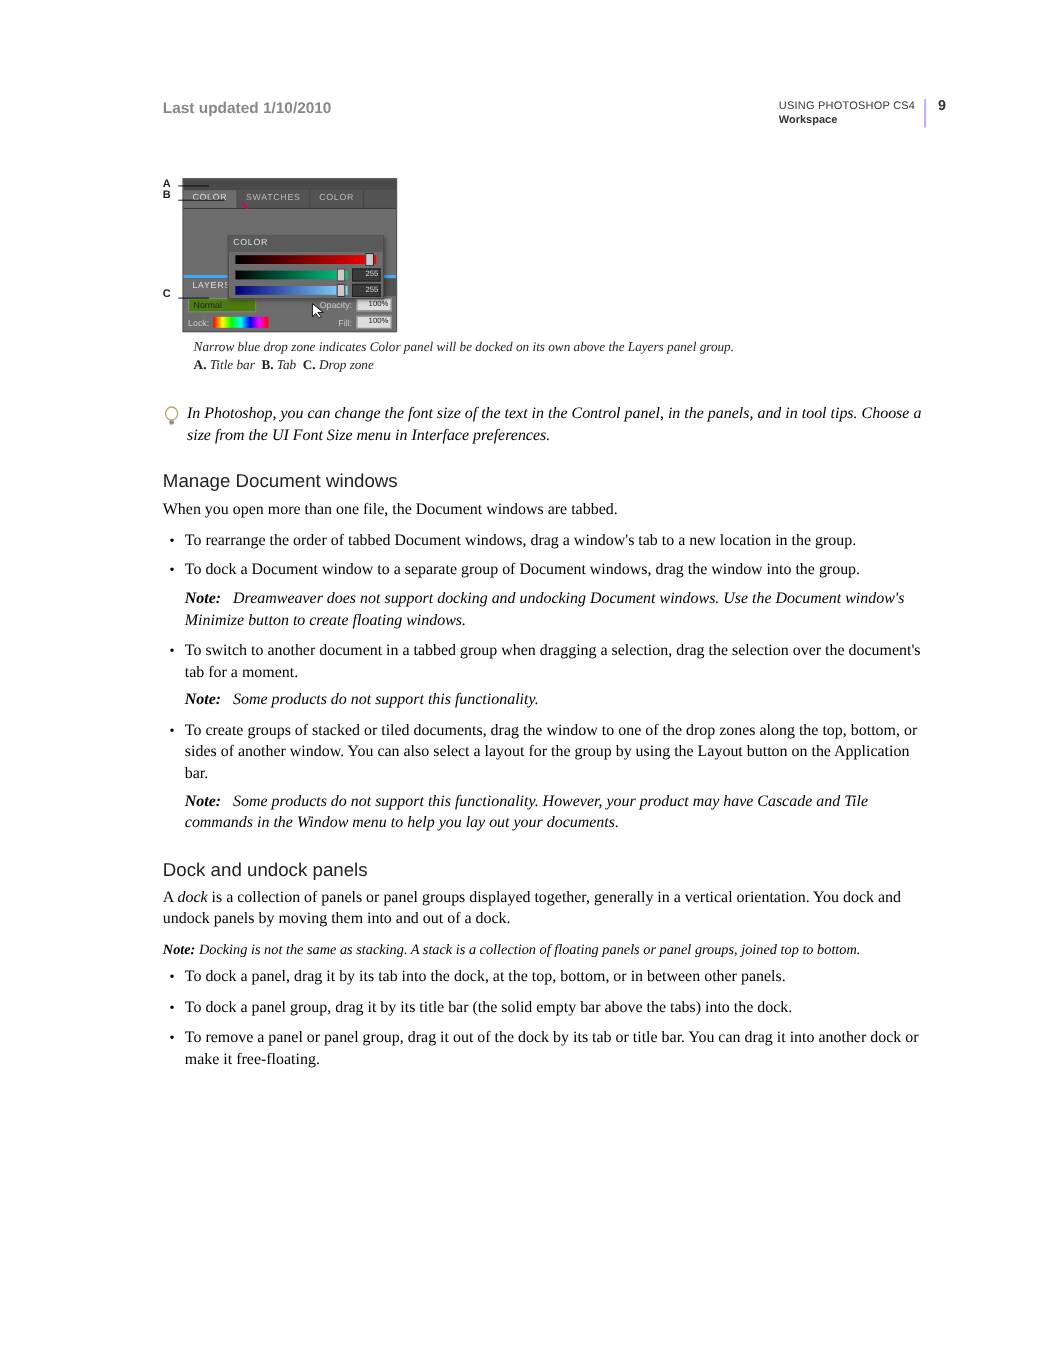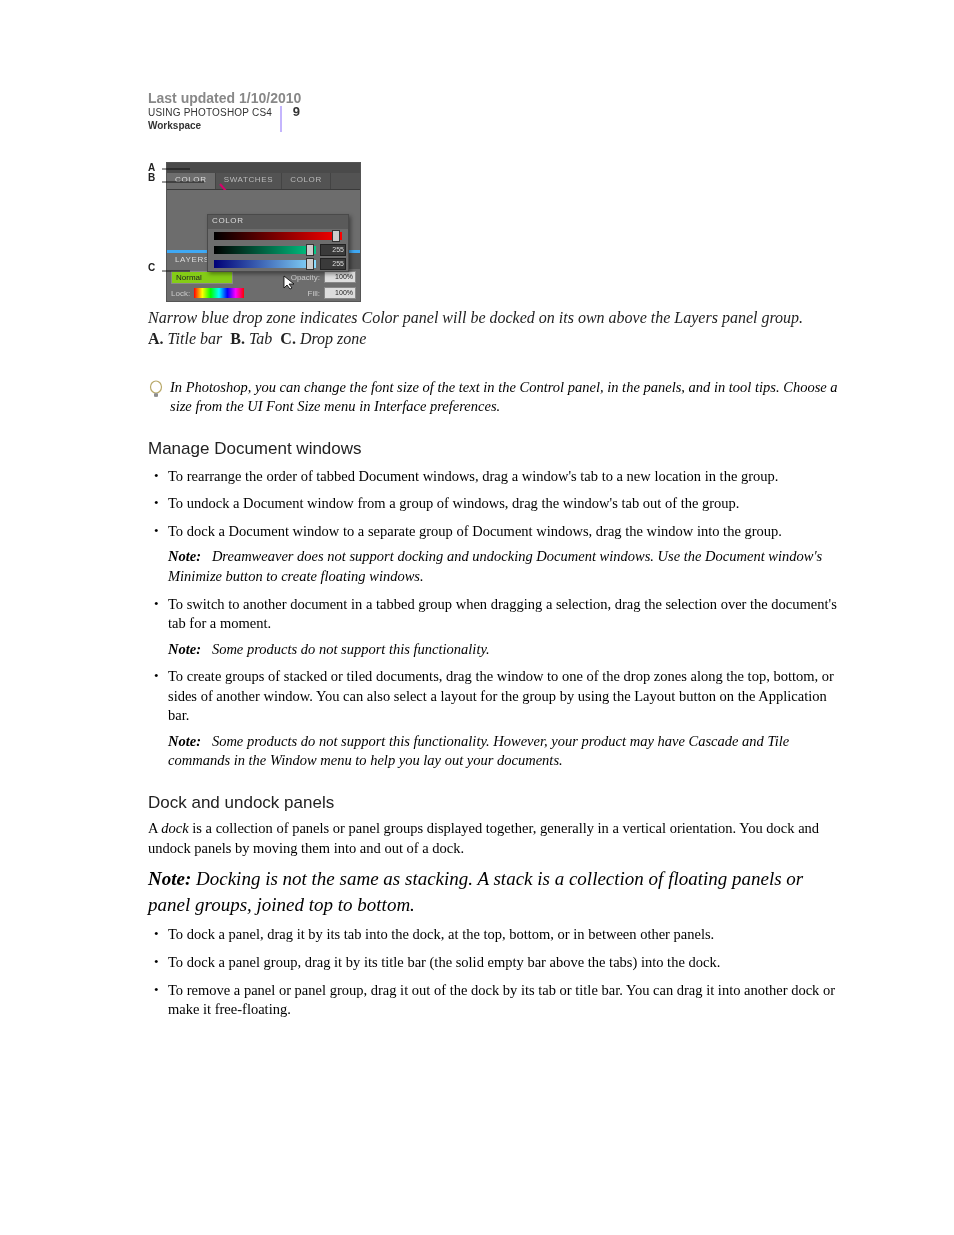--- a/index.html
+++ b/index.html
@@ -17,21 +17,20 @@
     padding: 90px 112px 40px 148px;
   }
   .header-bar {
     position: absolute;
     top: 90px;
     left: 148px;
     right: 112px;
     display: flex;
     justify-content: space-between;
     align-items: flex-start;
-    flex-direction: column;
   }
   .header-left {
     font-family: "Myriad Pro", "Segoe UI", Arial, sans-serif;
     font-weight: 700;
     font-size: 14px;
     color: #888;
   }
   .header-right {
     text-align: left;
     font-family: "Myriad Pro", "Segoe UI", Arial, sans-serif;
@@ -158,43 +157,44 @@
   .ps-row {
     display: flex;
     align-items: center;
     height: 16px;
     padding: 0 4px;
     font-size: 8px;
     color: #ccc;
     gap: 4px;
   }
   .ps-select {
-    background: #84cc16; color: #222; font-size: 8px;
+    background: #4d7c0f; color: #222; font-size: 8px;
     padding: 0 4px; border: 1px solid #888; height: 11px; line-height: 11px;
     width: 52px;
   }
   .ps-field {
     background: #ddd; color: #222; font-size: 7px;
     padding: 0 2px; border: 1px solid #888; height: 10px; line-height: 10px;
     min-width: 26px; text-align: right;
   }
   .ps-hue {
     height: 10px;
     background: linear-gradient(to right,#f00,#ff0,#0f0,#0ff,#00f,#f0f,#f00);
   }
   .arrow {
     position: absolute;
     pointer-events: none;
   }
   .caption {
     font-style: italic;
-    font-size: 16px;
+    font-size: 12px;
     color: #222;
     margin-top: 6px;
     line-height: 1.3;
+    margin-left: 28px;
   }
   .caption .leg { font-style: italic; }
   .caption .key { font-weight: 700; font-style: normal; }
   .tip-row {
     display: flex;
     align-items: flex-start;
     margin: 28px 0 18px 0;
     gap: 6px;
   }
   .tip-icon {
@@ -237,21 +237,21 @@
     top: 0;
     font-size: 13px;
   }
   .note {
     margin: 6px 0 4px 20px;
     font-size: 14.5px;
     line-height: 1.35;
   }
   .note-inline {
     margin: 8px 0;
-    font-size: 19px;
+    font-size: 13px;
     line-height: 1.35;
   }
   .note-label {
     font-weight: 700;
     font-style: italic;
   }
   .note-body {
     font-style: italic;
   }
   em.term { font-style: italic; }
@@ -359,23 +359,23 @@
         <svg class="bulb" viewBox="0 0 16 20">
           <ellipse cx="8" cy="7" rx="5.5" ry="6" fill="none" stroke="#b9a96a" stroke-width="1.2"></ellipse>
           <rect x="6" y="13" width="4" height="4" fill="#999" rx="1"></rect>
           <line x1="6" y1="15" x2="10" y2="15" stroke="#777" stroke-width="0.6"></line>
         </svg>
       </div>
       <div class="tip-text">In Photoshop, you can change the font size of the text in the Control panel, in the panels, and in tool tips. Choose a size from the UI Font Size menu in Interface preferences.</div>
     </div>
 
     <h3 class="sec">Manage Document windows</h3>
+    <p class="body">When you open more than one file, the Document windows are tabbed.</p>
     <ul class="b">
       <li>To rearrange the order of tabbed Document windows, drag a window's tab to a new location in the group.</li>
-      <li>To undock a Document window from a group of windows, drag the window's tab out of the group.</li>
       <li>
         <span>To dock a Document window to a separate group of Document windows, drag the window into the group.</span>
         <div class="note" style="margin-left:0;">
           <span class="note-label">Note:</span>
           <span>&nbsp;</span>
           <span class="note-body">Dreamweaver does not support docking and undocking Document windows. Use the Document window's Minimize button to create floating windows.</span>
         </div>
       </li>
       <li>
         <span>To switch to another document in a tabbed group when dragging a selection, drag the selection over the document's tab for a moment.</span>

